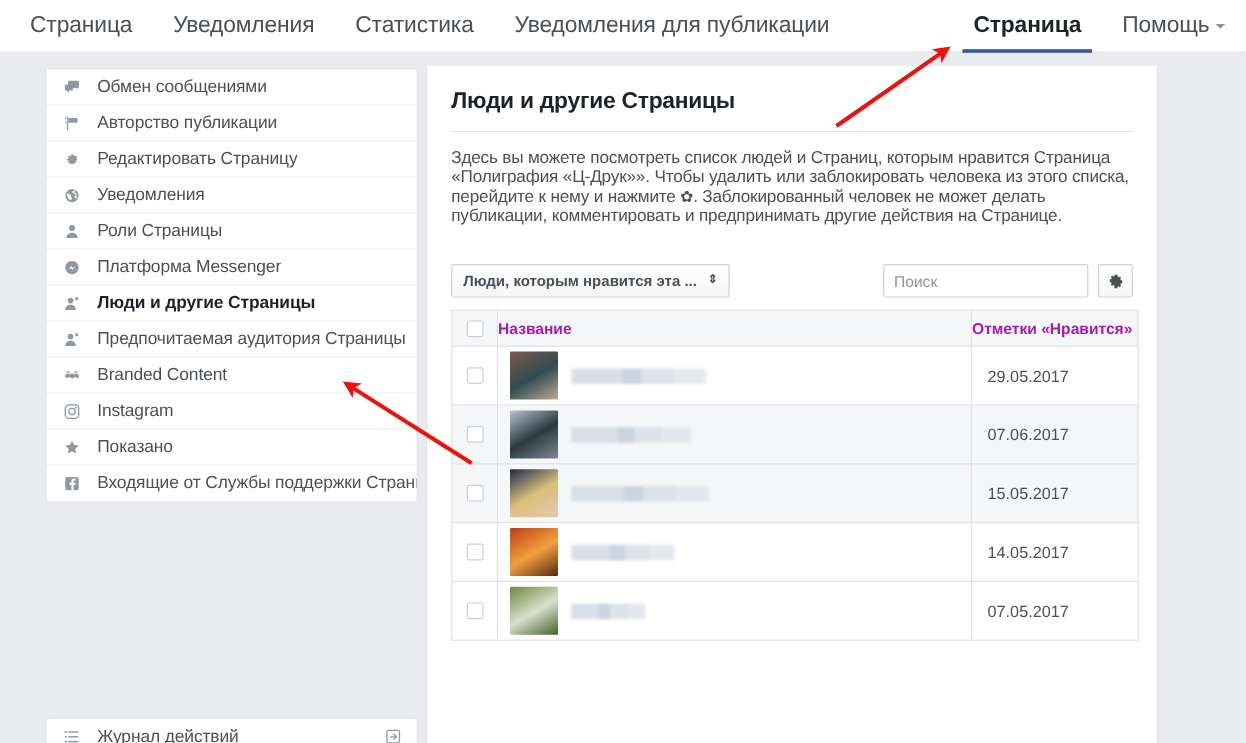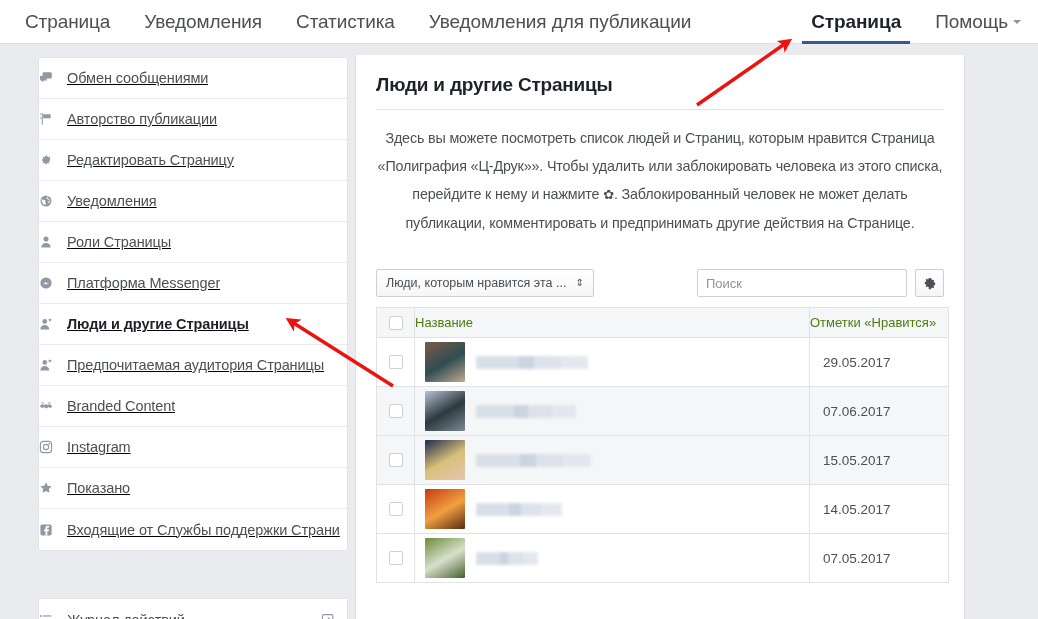--- a/index.html
+++ b/index.html
@@ -64,28 +64,27 @@
   #sidebar {
     position: absolute;
     left: 38px; top: 57px;
     width: 310px;
     background: #ffffff;
     border: 1px solid #e0e2e6;
     border-radius: 3px;
   }
   .side-item {
     position: relative;
-    height: 41px;
-    display: flex;
-    align-items: center;
-    padding-left: 0;
+    height: 30px;
+    display: flex;
+    align-items: center;
+    padding-left: 14px;
     border-bottom: 1px solid #e9ebee;
     cursor: pointer;
     background: #fff;
-    text-decoration: underline;
   }
   .side-item:last-child { border-bottom: none; }
   .side-item .si-ico {
     width: 22px;
     min-width: 22px;
     height: 18px;
     display: flex;
     align-items: center;
     justify-content: flex-start;
     color: #9197a3;
@@ -141,25 +140,24 @@
     letter-spacing: -0.2px;
     margin: 3px 0 13px 0;
   }
   #title-rule {
     height: 1px;
     background: #e5e5e5;
     margin: 0 0 14px 0;
   }
   #page-desc {
     font-size: 14.3px;
-    line-height: 28px;
+    line-height: 16px;
     color: #4b4f56;
     letter-spacing: -0.15px;
     max-width: 568px;
-    text-align: center;
   }
   #page-desc .gearsym {
     font-size: 13px;
     color: #4b4f56;
   }
 
   
   #toolbar {
     display: flex;
     align-items: center;
@@ -167,34 +165,34 @@
   }
   #filter-select {
     height: 28px;
     background: linear-gradient(#fff, #f5f6f7);
     border: 1px solid #ccd0d5;
     border-radius: 2px;
     display: flex;
     align-items: center;
     padding: 0 9px;
     font-size: 12.5px;
-    font-weight: normal;
+    font-weight: bold;
     color: #4b4f56;
     cursor: pointer;
     white-space: nowrap;
   }
   #filter-select .sel-arrows {
     margin-left: 9px;
     font-size: 10px;
     line-height: 10px;
     color: #4b4f56;
   }
   #toolbar-gap { flex: 1 1 auto; }
   #search-input {
-    width: 210px;
+    width: 171px;
     height: 28px;
     border: 1px solid #ccd0d5;
     border-radius: 2px;
     padding: 0 8px;
     font-size: 13px;
     color: #1d2129;
     font-family: "Liberation Sans", sans-serif;
     outline: none;
     background: #fff;
     margin-left: 40px;
@@ -228,22 +226,22 @@
   }
   #likes-table th:last-child, #likes-table td:last-child { border-right: none; }
   .col-check { width: 38px; }
   .col-name  { width: 395px; }
   .col-date  { width: 139px; }
 
   #likes-table thead th {
     height: 30px;
     background: #f5f6f7;
     font-size: 13px;
-    font-weight: normal;
-    color: #4d7c0f;
+    font-weight: bold;
+    color: #a21caf;
     text-align: left;
   }
   .th-pad { padding-left: 12px; }
 
   .row-check, .hdr-check {
     display: block;
     margin: 0 auto;
     width: 14px; height: 14px;
     border: 1px solid #ccd0d5;
     border-radius: 2px;

